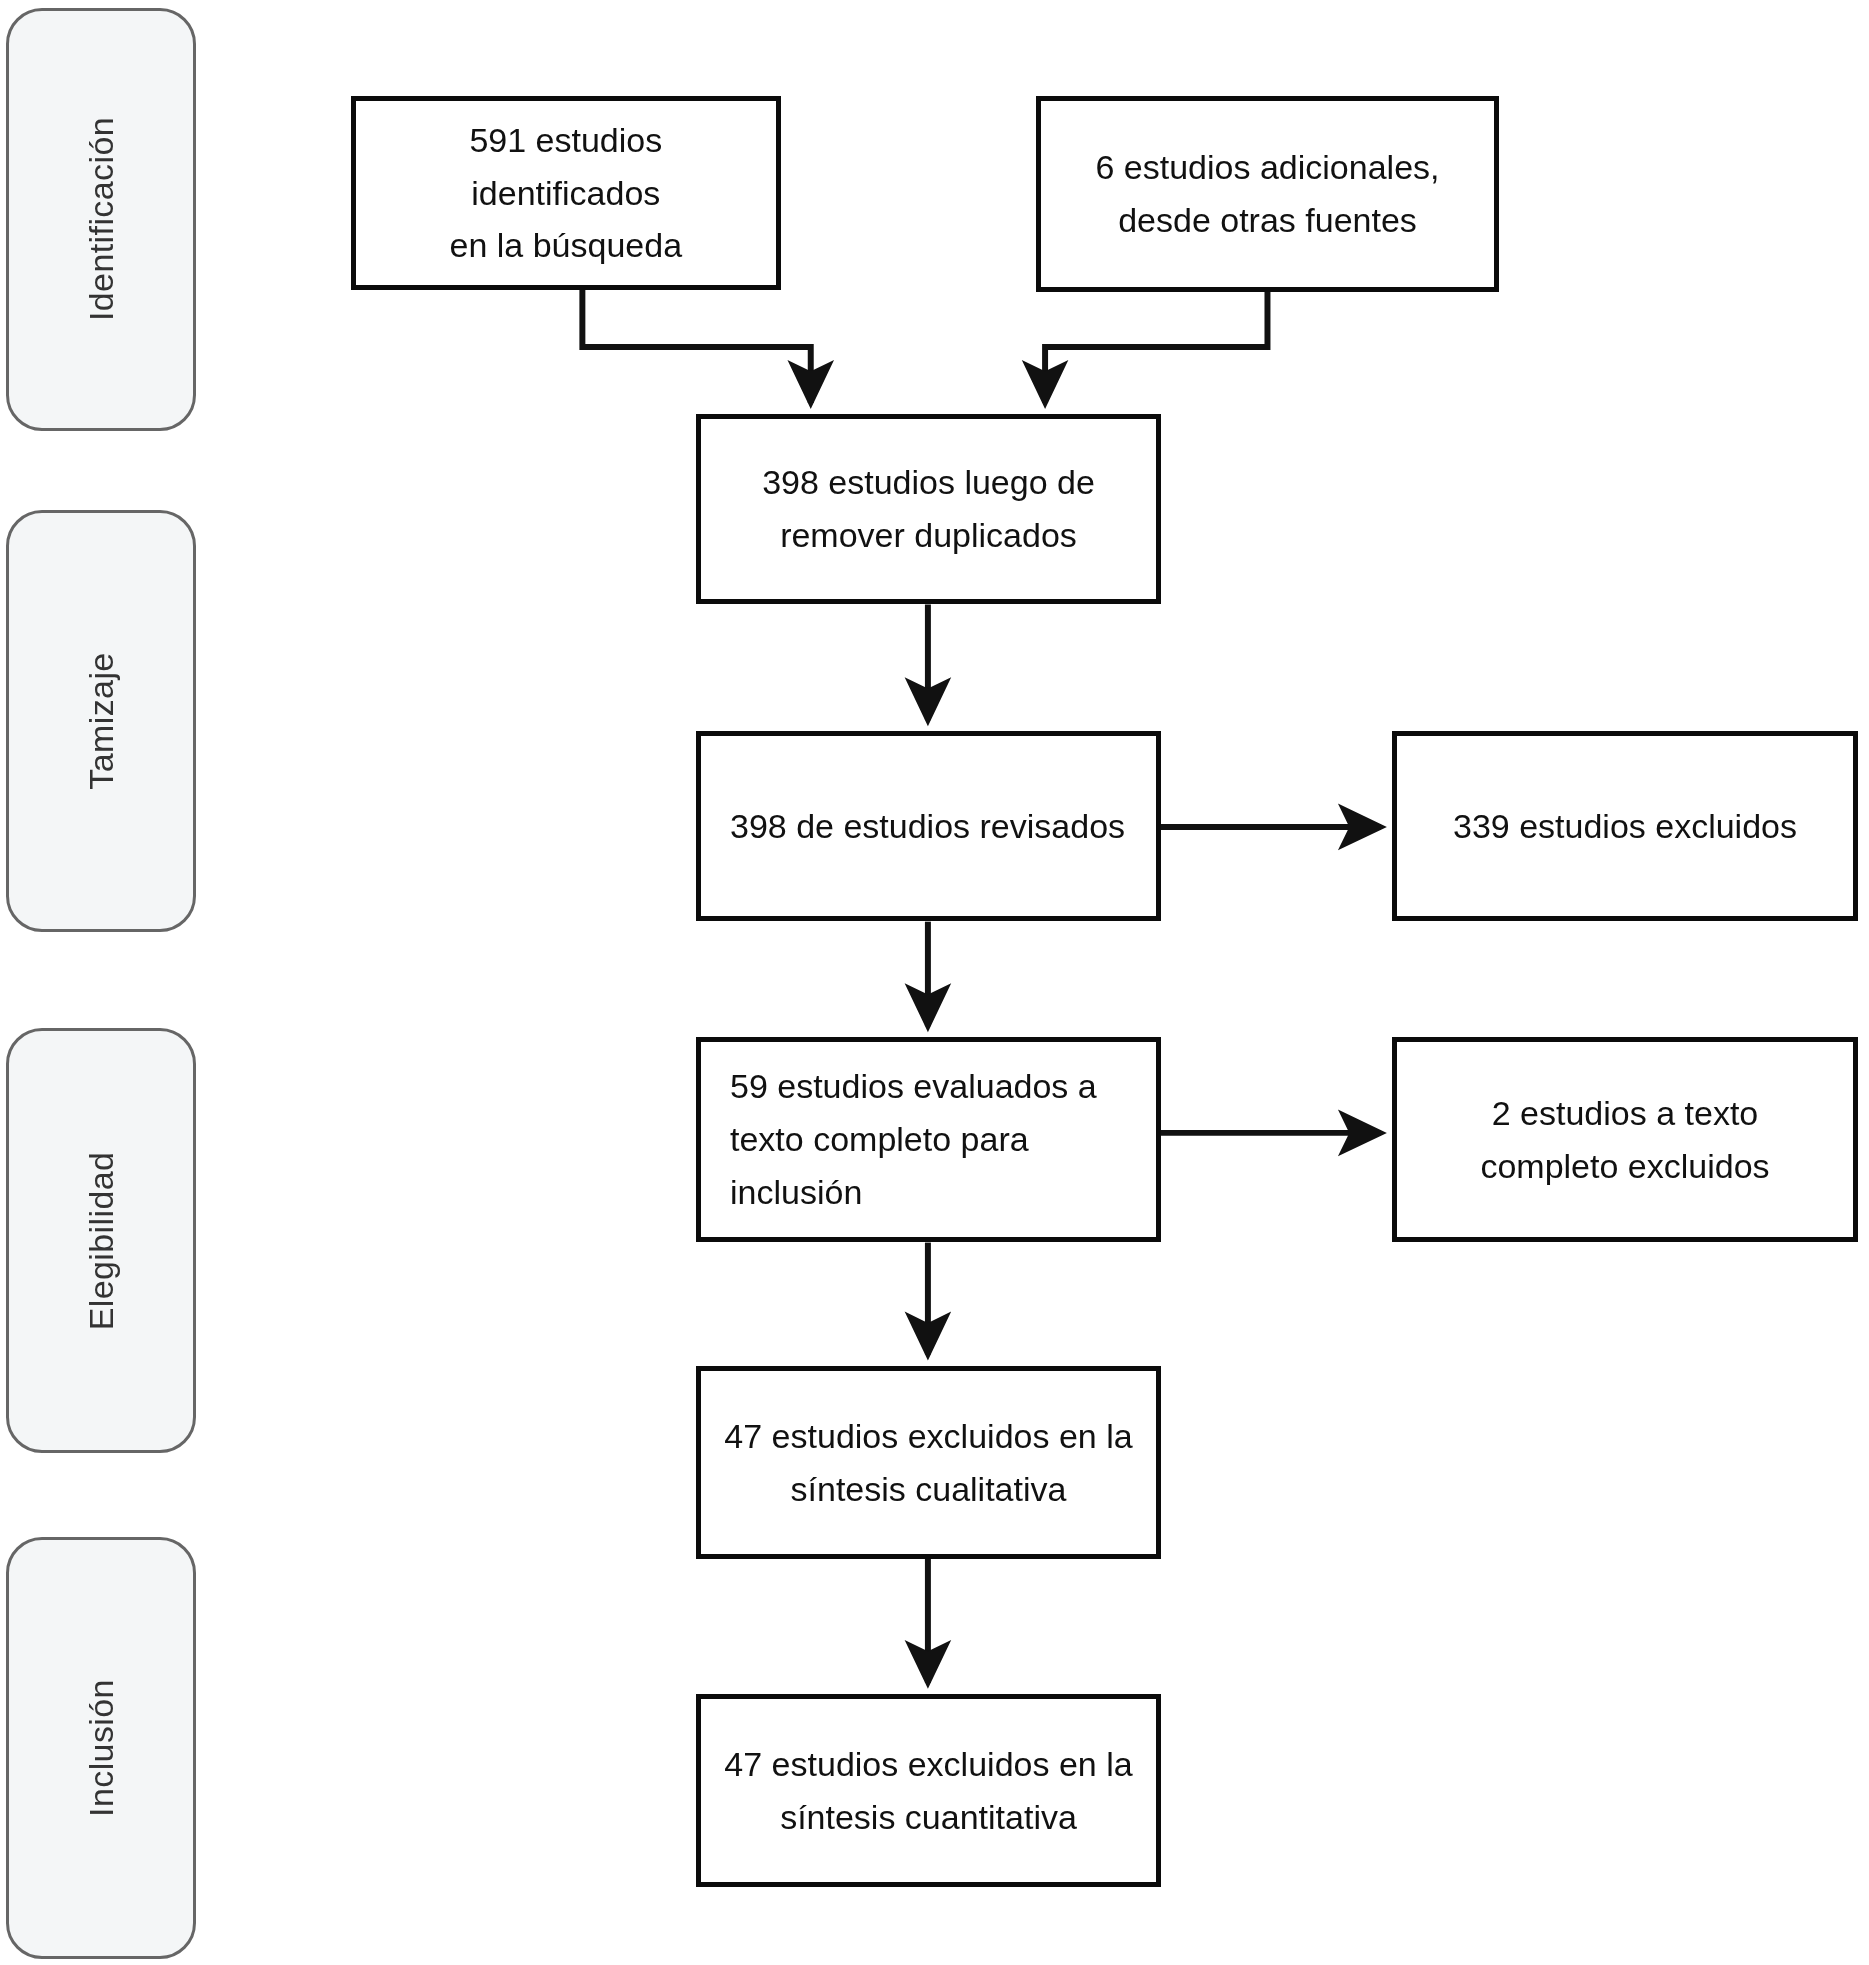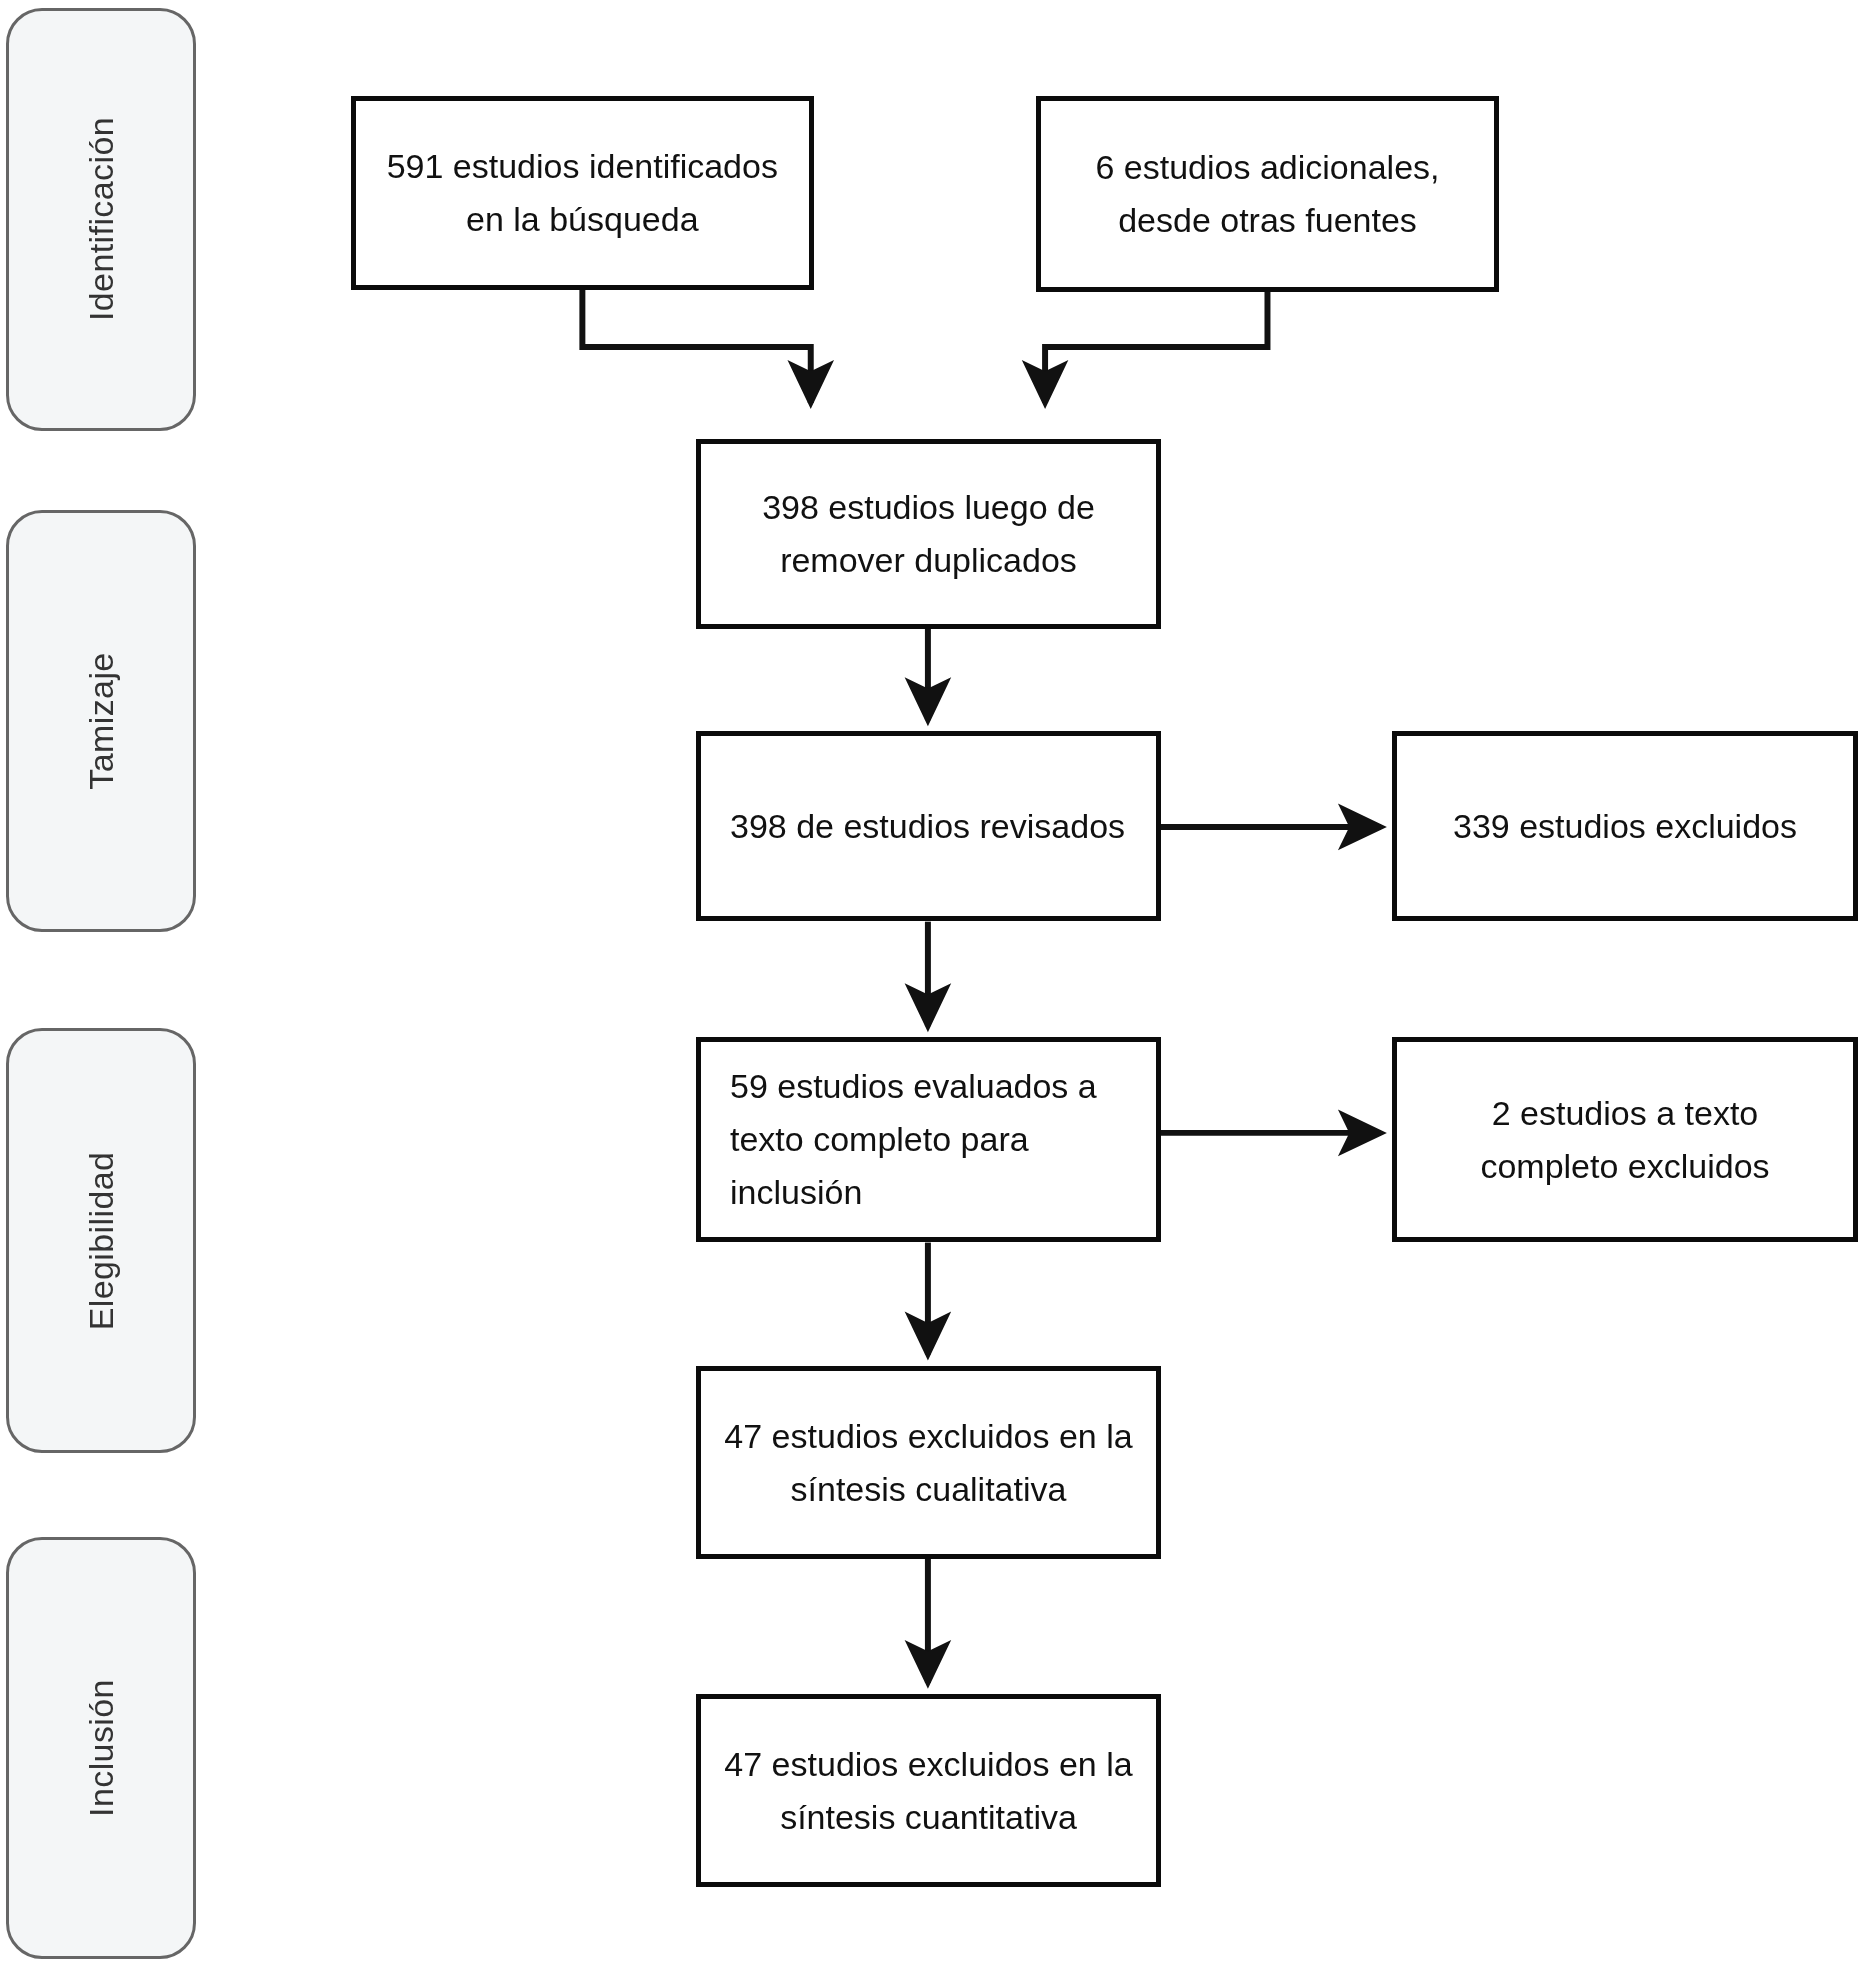--- a/index.html
+++ b/index.html
@@ -109,31 +109,31 @@
 
     <path d="M 1243,1235 L 1243,1375" fill="none" stroke="#111111" stroke-width="8" marker-end="url(#arrow)"></path>
 
     <path d="M 1555,1518 L 1850,1518" fill="none" stroke="#111111" stroke-width="8" marker-end="url(#arrow)"></path>
 
     <path d="M 1243,1665 L 1243,1815" fill="none" stroke="#111111" stroke-width="8" marker-end="url(#arrow)"></path>
 
     <path d="M 1243,2088 L 1243,2255" fill="none" stroke="#111111" stroke-width="8" marker-end="url(#arrow)"></path>
   </svg>
 
-  <div class="flow-box" style="left:351px; top:96px; width:463px; height:194px;padding-left:16px;">
+  <div class="flow-box" style="left:351px; top:96px; width:430px; height:194px;padding-left:16px;">
     <span class="box-text">591 estudios identificados
 en la búsqueda</span>
   </div>
 
   <div class="flow-box" style="left:1036px; top:96px; width:463px; height:196px;">
     <span class="box-text">6 estudios adicionales,
 desde otras fuentes</span>
   </div>
 
-  <div class="flow-box" style="left:696px; top:414px; width:465px; height:190px;margin-top:25px;">
+  <div class="flow-box" style="left:696px; top:414px; width:465px; height:190px;">
     <span class="box-text">398 estudios luego de
 remover duplicados</span>
   </div>
 
   <div class="flow-box align-left" style="left:696px; top:731px; width:465px; height:190px;">
     <span class="box-text">398 de estudios revisados</span>
   </div>
 
   <div class="flow-box" style="left:1392px; top:731px; width:466px; height:190px;">
     <span class="box-text">339 estudios excluidos</span>

